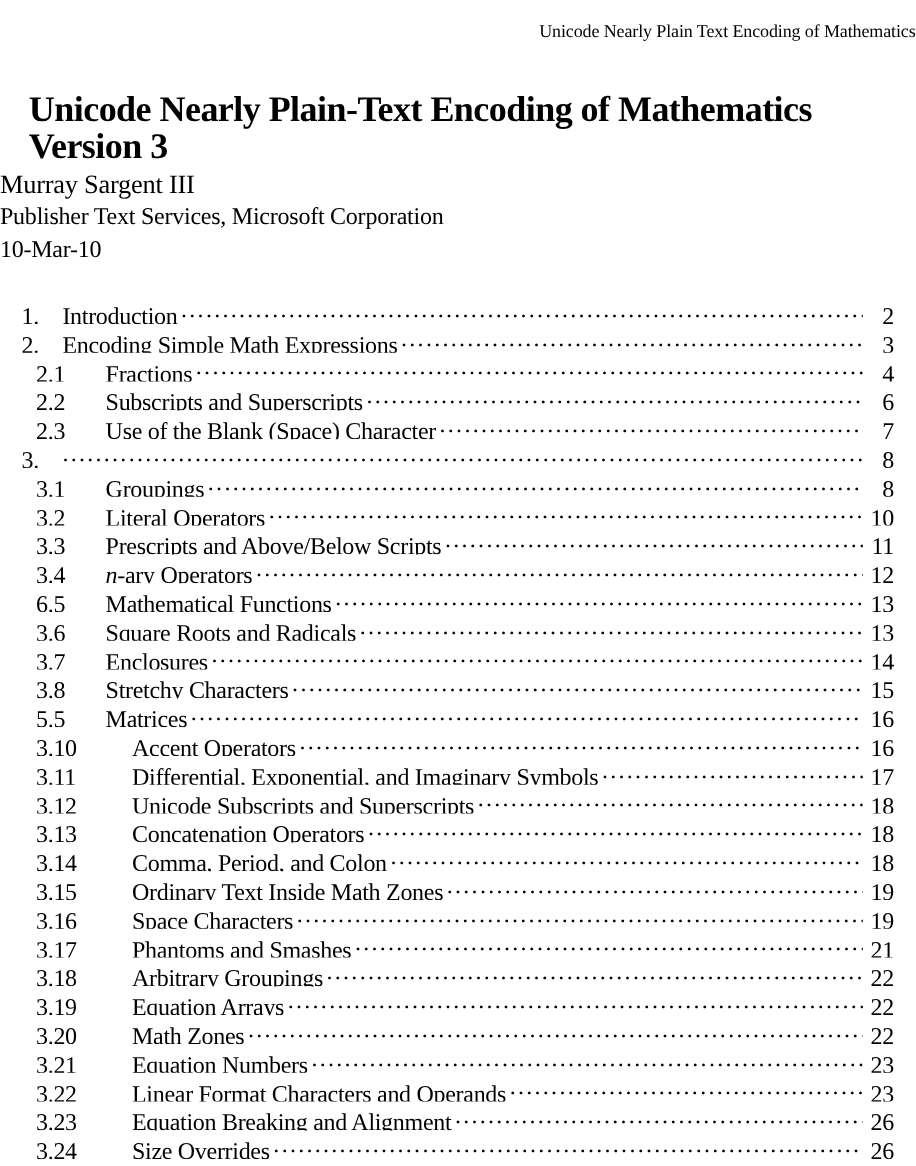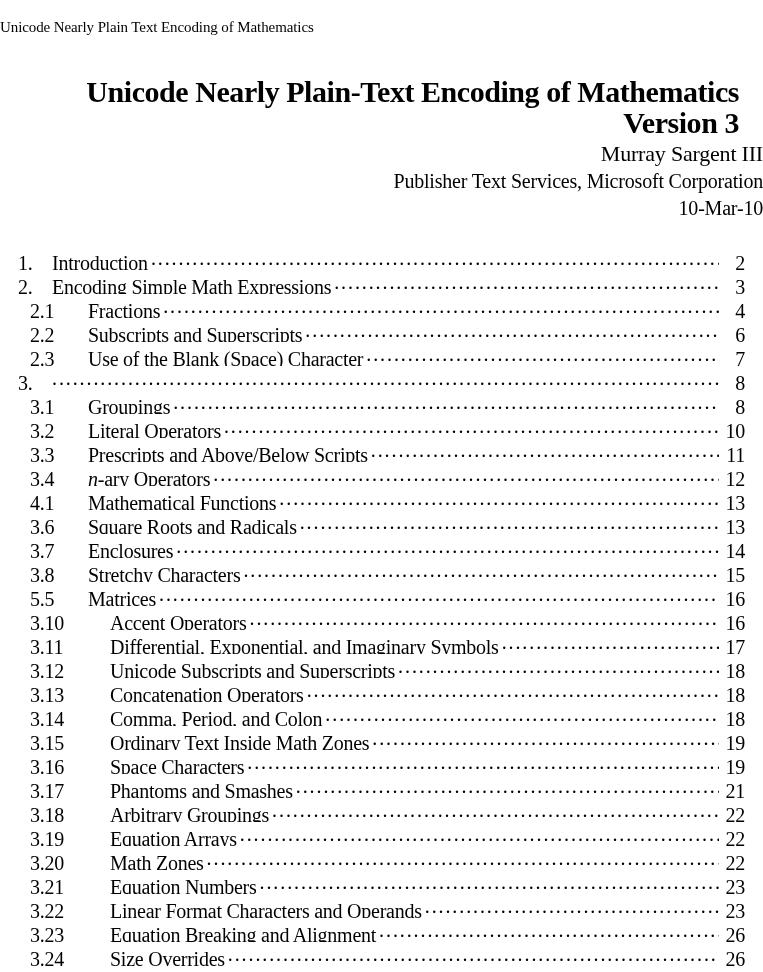--- a/index.html
+++ b/index.html
@@ -18,31 +18,31 @@
 
   .page {
     position: relative;
     width: 763px;
     height: 972px;
     box-sizing: border-box;
   }
 
   
   .running-header {
-    text-align: left;
+    text-align: right;
     font-size: 15px;
     line-height: 18px;
     padding-top: 18px;
     letter-spacing: -0.1px;
   }
 
   
   .title-block {
     margin-top: 40px;
-    text-align: right;
+    text-align: left;
   }
   .doc-title {
     font-size: 30px;
     font-weight: bold;
     line-height: 31px;
     letter-spacing: -0.45px;
     padding: 0 24px;
   }
   .doc-author {
     font-size: 22px;
@@ -199,21 +199,21 @@
         <span class="toc-leader"></span>
         <span class="toc-page">11</span>
       </div>
       <div class="toc-entry lvl2">
         <span class="toc-num">3.4</span>
         <span class="toc-title"><span class="ital">n</span>-ary Operators</span>
         <span class="toc-leader"></span>
         <span class="toc-page">12</span>
       </div>
       <div class="toc-entry lvl2">
-        <span class="toc-num">4.1</span>
+        <span class="toc-num">6.5</span>
         <span class="toc-title">Mathematical Functions</span>
         <span class="toc-leader"></span>
         <span class="toc-page">13</span>
       </div>
       <div class="toc-entry lvl2">
         <span class="toc-num">3.6</span>
         <span class="toc-title">Square Roots and Radicals</span>
         <span class="toc-leader"></span>
         <span class="toc-page">13</span>
       </div>

